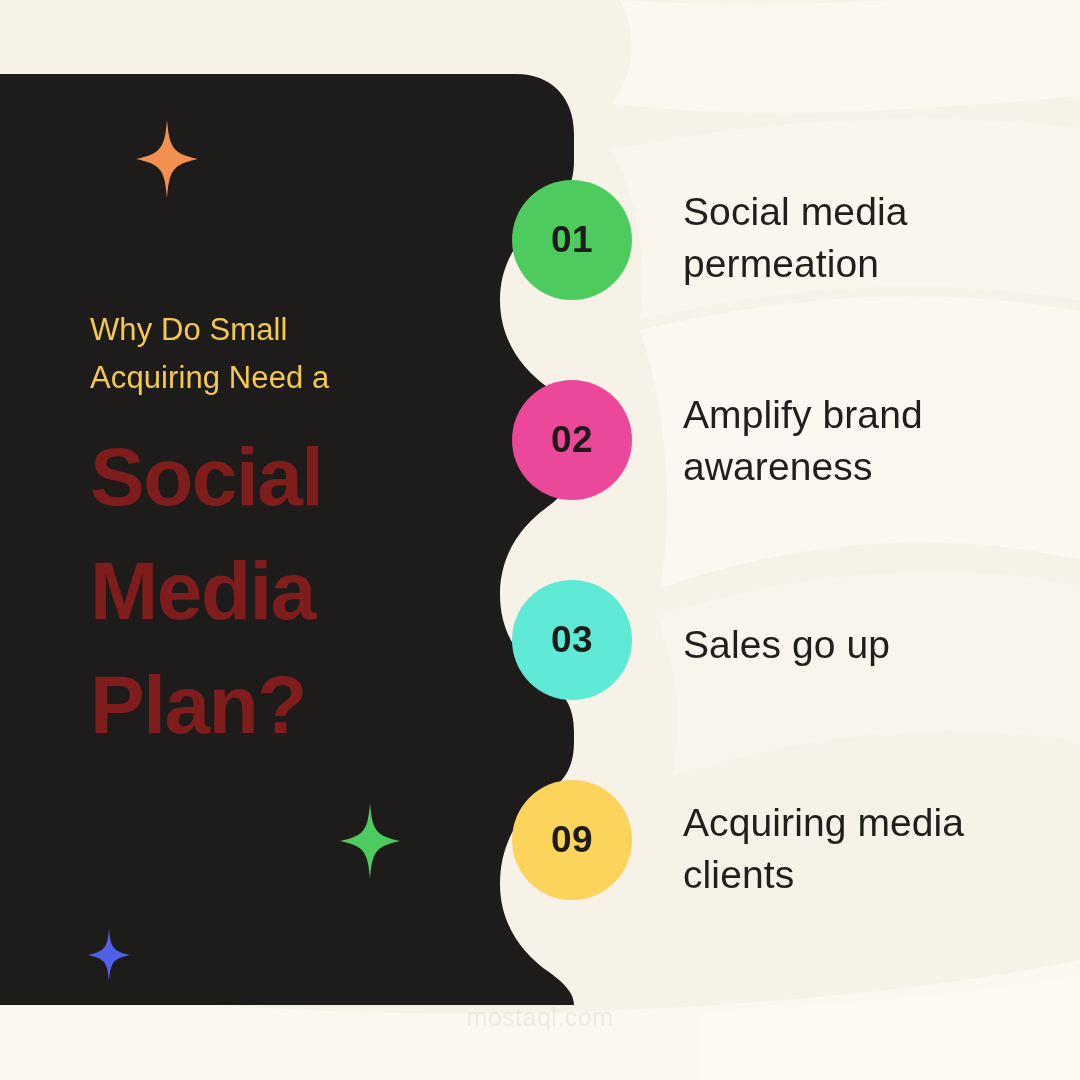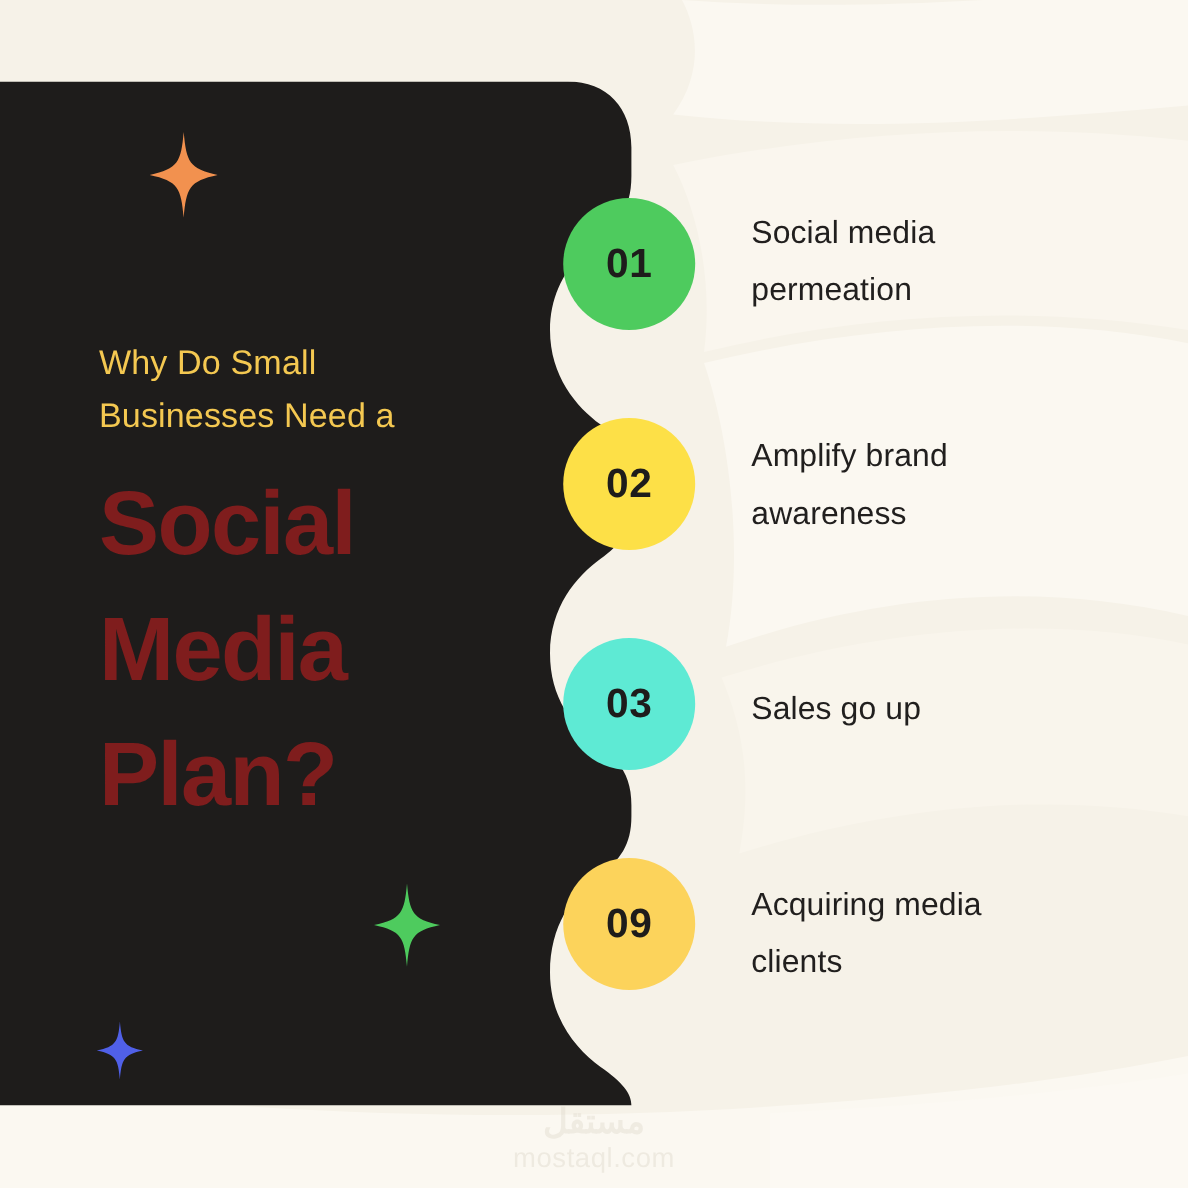--- a/index.html
+++ b/index.html
@@ -91,21 +91,21 @@
     align-items: center;
     justify-content: center;
     color: #1E1C1B;
     font-size: 37px;
     font-weight: 700;
     letter-spacing: 0.5px;
   }
   .step-label {
     position: absolute;
     color: #211F1E;
-    font-size: 29px;
+    font-size: 39px;
     line-height: 52px;
     font-weight: 400;
     letter-spacing: 0.1px;
     white-space: pre-line;
     width: 330px;
   }
 
   
   .watermark {
     position: absolute;
@@ -179,38 +179,38 @@
   <svg class="sparkle" style="left:340px; top:802px; width:60px; height:78px;" viewBox="0 0 100 126" xmlns="http://www.w3.org/2000/svg" aria-hidden="true">
     <path d="M50,0 C54,44 58,54 100,63 C58,72 54,82 50,126 C46,82 42,72 0,63 C42,54 46,44 50,0 Z" fill="#4ECB5E"></path>
   </svg>
 
   <svg class="sparkle" style="left:88px; top:928px; width:42px; height:54px;" viewBox="0 0 100 126" xmlns="http://www.w3.org/2000/svg" aria-hidden="true">
     <path d="M50,0 C54,44 58,54 100,63 C58,72 54,82 50,126 C46,82 42,72 0,63 C42,54 46,44 50,0 Z" fill="#5060E8"></path>
   </svg>
 
   <div class="left-text">
     <p class="eyebrow">Why Do Small
-Businesses Need a</p>
+Acquiring Need a</p>
     <h1 class="headline">Social
 Media
 Plan?</h1>
   </div>
 
   <div class="steps">
 
     <div class="step">
       <div class="step-circle" style="left:512px; top:180px; background:#4ECB5E;">
         <span>01</span>
       </div>
       <div class="step-label" style="left:683px; top:186px;">Social media
 permeation</div>
     </div>
 
     <div class="step">
-      <div class="step-circle" style="left:512px; top:380px; background:#fde047;text-align:center;">
+      <div class="step-circle" style="left:512px; top:380px; background:#ec4899;text-align:center;">
         <span>02</span>
       </div>
       <div class="step-label" style="left:683px; top:389px;">Amplify brand
 awareness</div>
     </div>
 
     <div class="step">
       <div class="step-circle" style="left:512px; top:580px; background:#5eead4;">
         <span>03</span>
       </div>
@@ -221,17 +221,16 @@
       <div class="step-circle" style="left:512px; top:780px; background:#FCD35B;">
         <span>09</span>
       </div>
       <div class="step-label" style="left:683px; top:797px;">Acquiring media
 clients</div>
     </div>
 
   </div>
 
   <div class="watermark">
-    <span class="wm-ar">مستقل</span>
     <span class="wm-en">mostaql.com</span>
   </div>
 
 </div>
 
 </body></html>

